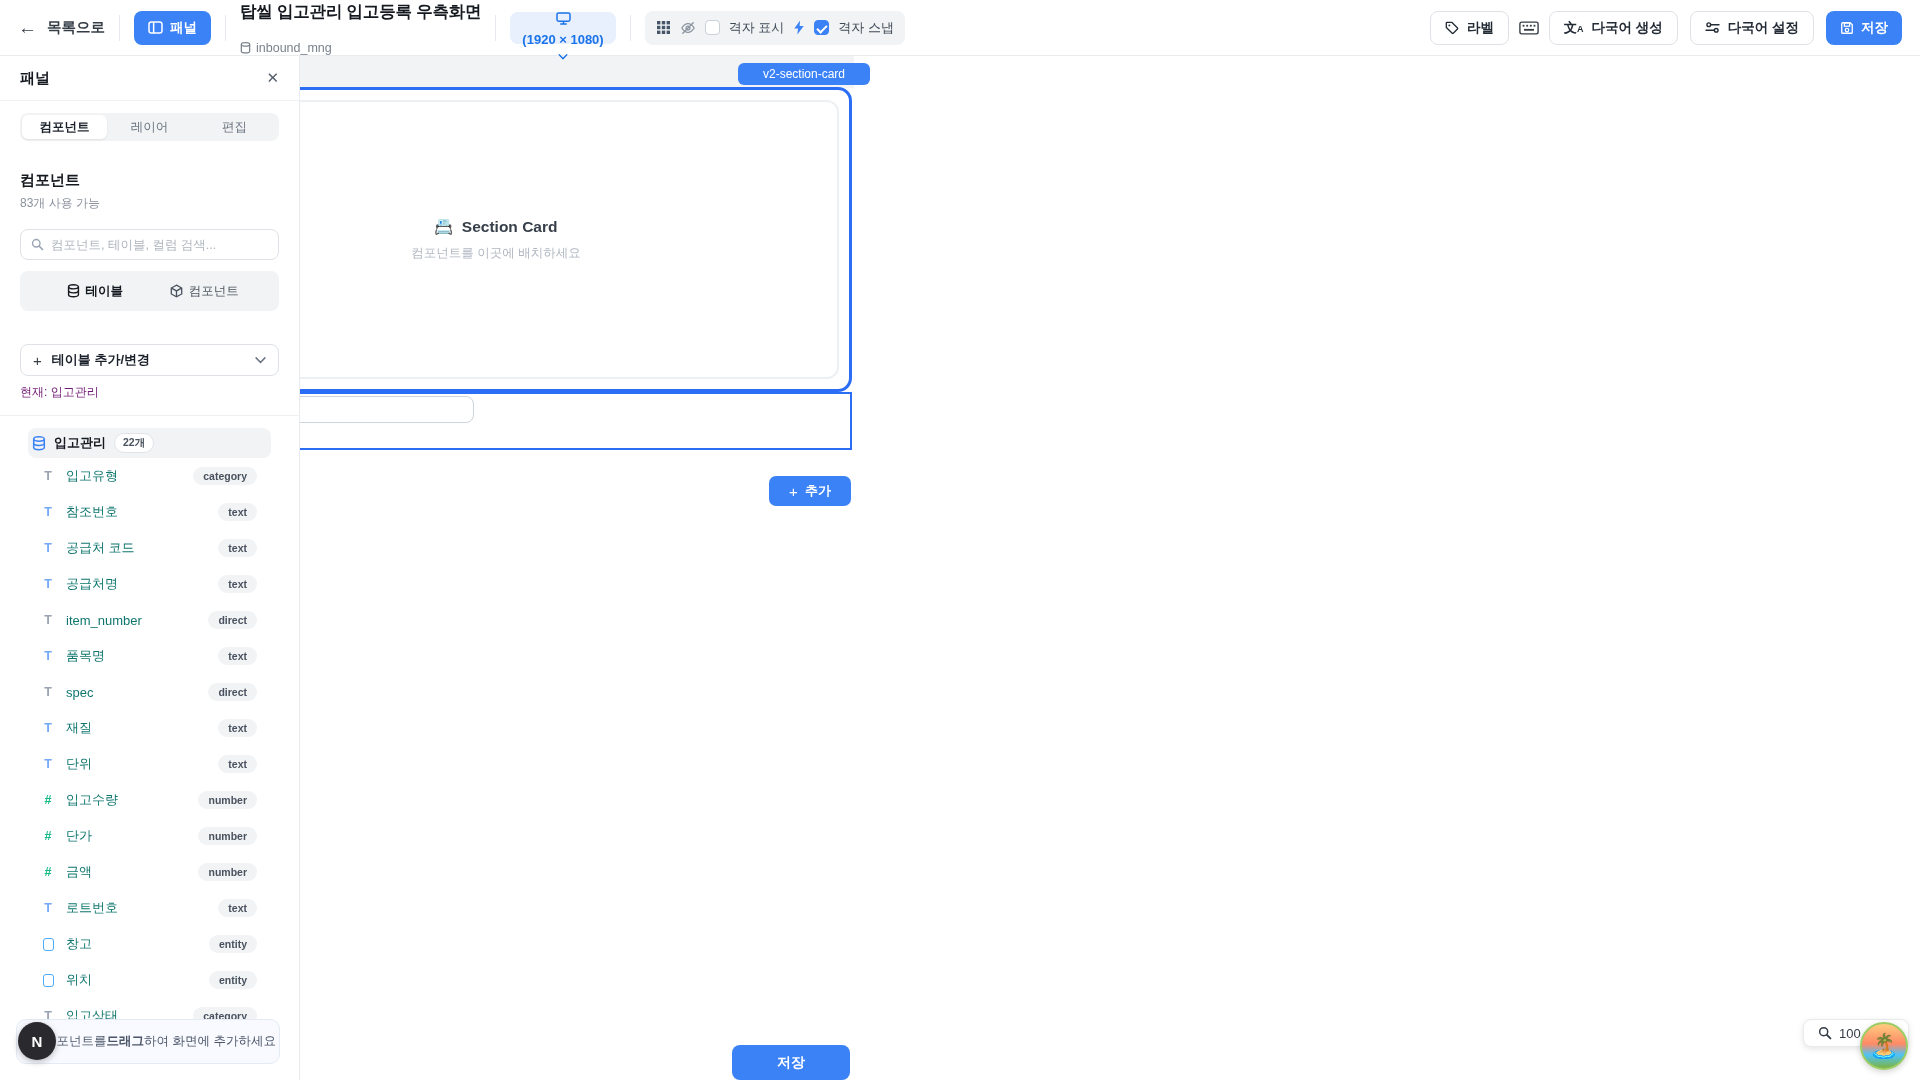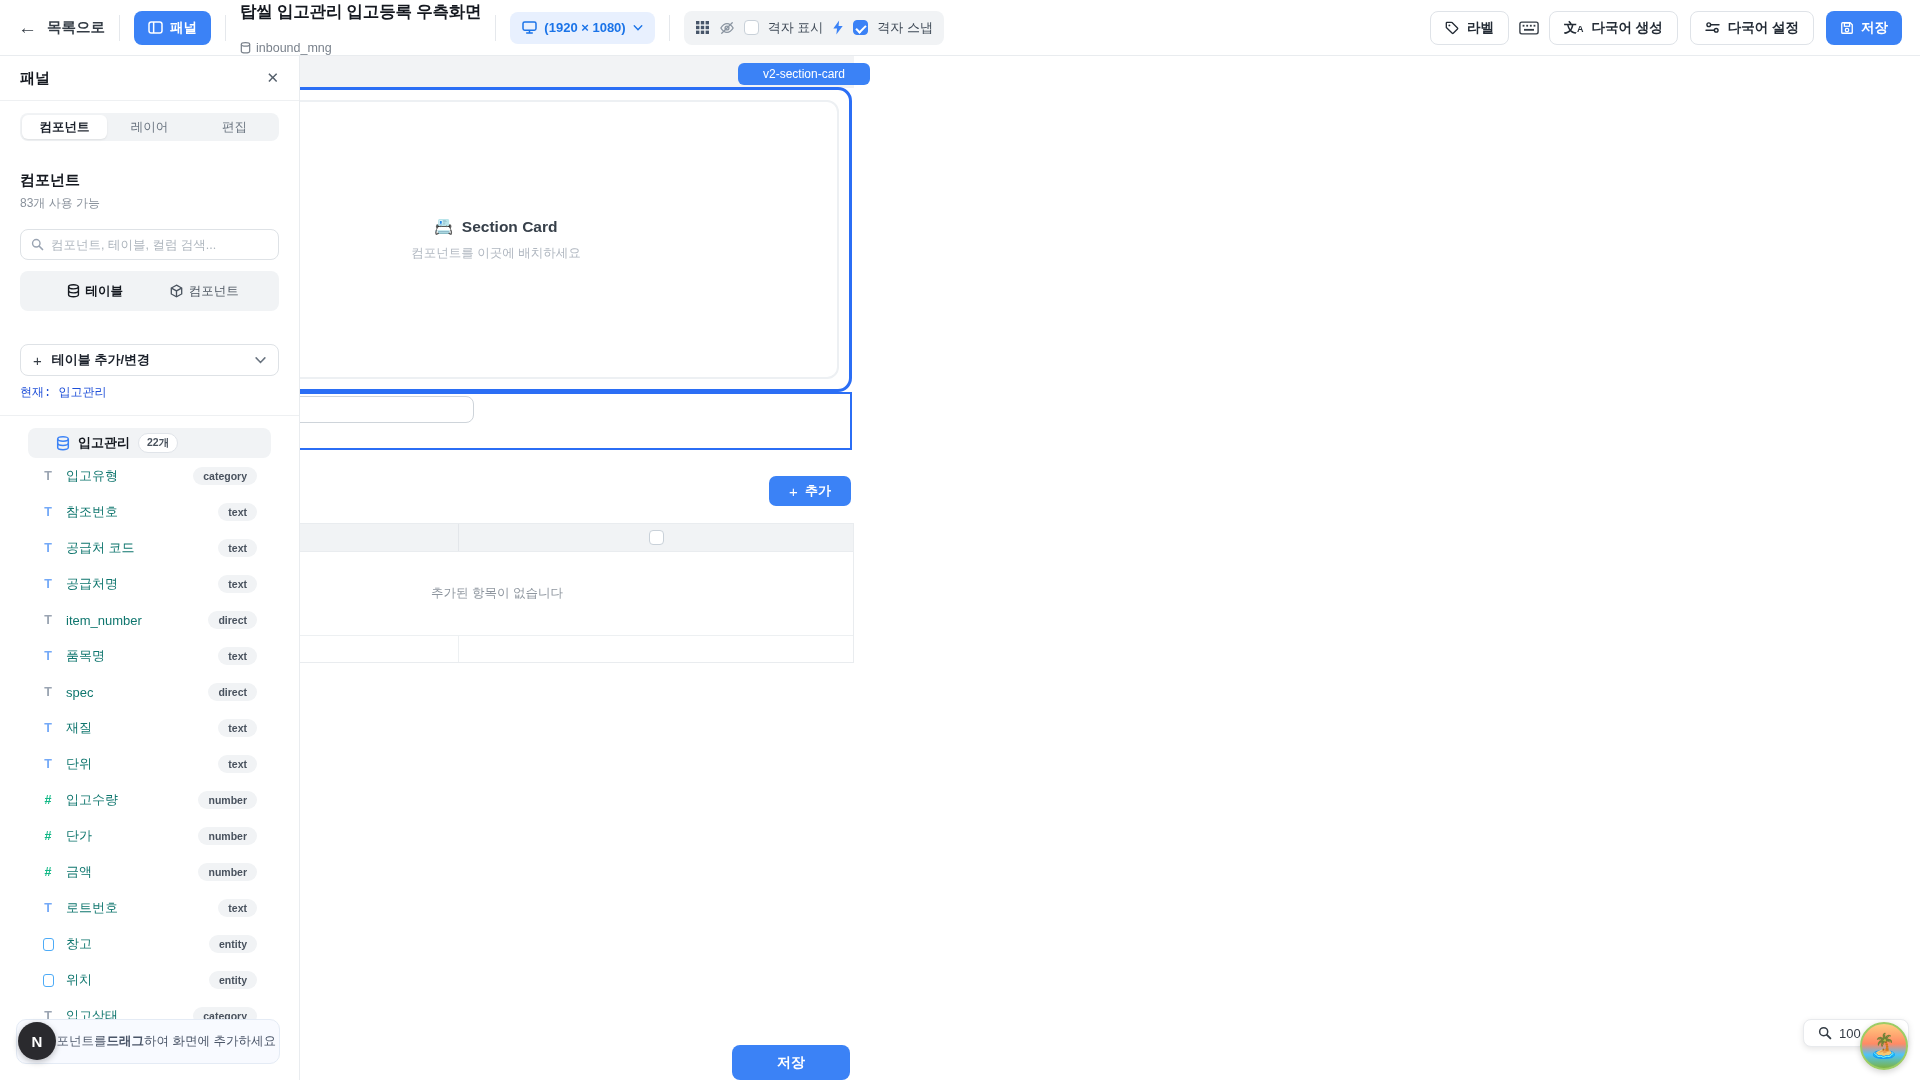--- a/index.html
+++ b/index.html
@@ -12,21 +12,21 @@
   .hsep { width:1px; height:26px; background:#e5e8ec; margin:0 14px; flex:none; }
   .back-wrap { display:flex; align-items:center; gap:10px; cursor:pointer; }
   .back-arrow { font-size:19px; color:#343c45; line-height:1; }
   .back-label { font-size:14.5px; font-weight:600; color:#343c45; }
   .btn-primary { display:flex; align-items:center; gap:7px; background:#3b82f6; color:#fff;
     border:none; border-radius:8px; height:34px; padding:0 14px; font-size:13.5px; font-weight:600; cursor:pointer; }
   .title-block { display:flex; flex-direction:column; justify-content:center; gap:18px; }
   .page-title { font-size:16.5px; font-weight:700; color:#14181f; letter-spacing:-0.2px; }
   .table-ref { display:flex; align-items:center; gap:5px; font-size:12.5px; color:#7a828c; }
   .size-pill { display:flex; align-items:center; gap:7px; background:#e8f0fe; color:#1a73e8;
-    border:none; border-radius:8px; height:32px; padding:0 12px; font-size:13px; font-weight:600; cursor:pointer; }
+    border:none; border-radius:8px; height:32px; padding:0 12px; font-size:13px; font-weight:600; cursor:pointer;flex-direction:column; }
   .grid-group { display:flex; align-items:center; gap:9px; background:#f1f3f5; border-radius:8px;
     height:34px; padding:0 11px; }
   .grid-label { font-size:13px; color:#3f4a57; }
   .cbx { width:15px; height:15px; border:1.5px solid #c9d1d9; border-radius:4px; background:#fff; position:relative; cursor:pointer; flex:none; }
   .cbx.checked { background:#3b82f6; border-color:#3b82f6; }
   .cbx.checked::after { content:""; position:absolute; left:4px; top:1.5px; width:4px; height:8px;
     border:solid #fff; border-width:0 2px 2px 0; transform:rotate(45deg); }
   .spacer { flex:1; }
   .btn-outline { display:flex; align-items:center; gap:8px; background:#fff; border:1px solid #dfe3e8;
     border-radius:8px; height:34px; padding:0 14px; font-size:13.5px; font-weight:600; color:#232b35; cursor:pointer; }
@@ -55,25 +55,25 @@
   .search-box input::placeholder { color:#adb5bd; }
   .mode-toggle { margin-top:11px; height:30px; background:#f1f3f5; border-radius:8px; display:flex; padding:20px; }
   .mode { flex:1; display:flex; align-items:center; justify-content:center; gap:6px; font-size:12.5px;
     color:#4a535e; border-radius:6px; cursor:pointer; }
   .mode.active { background:#fff; font-weight:700; color:#14181f; box-shadow:0 1px 2px rgba(0,0,0,.08); }
   .add-table-btn { margin-top:33px; width:100%; height:32px; border:1px solid #dee2e6; background:#fff;
     border-radius:8px; display:flex; align-items:center; padding:0 12px; gap:10px; font-size:13px;
     font-weight:600; color:#1a202a; cursor:pointer; }
   .add-table-btn .plus { font-size:15px; font-weight:400; color:#343c45; }
   .add-table-btn .chev { margin-left:auto; color:#69737f; }
-  .current-table { margin-top:8px; font-size:12px; color:#1d4ed8;font-family:Liberation Mono, monospace; }
+  .current-table { margin-top:8px; font-size:12px; color:#701a75; }
   .panel-divider { margin-top:14px; height:1px; background:#eef0f2; margin-left:-20px; margin-right:-20px; }
   .field-list { margin:12px 8px 0 8px; }
   .list-head { height:30px; background:#f1f3f5; border-radius:8px; display:flex; align-items:center;
-    padding:0 28px; gap:8px; cursor:pointer; }
+    padding:0 4px; gap:8px; cursor:pointer; }
   .list-head-name { font-size:13px; font-weight:700; color:#14181f; }
   .count-badge { font-size:10.5px; font-weight:600; color:#4a535e; background:#fff; border:1px solid #e0e4e9;
     border-radius:999px; padding:2px 8px; }
   .field-row { height:36px; display:flex; align-items:center; padding:0 6px 0 12px; gap:10px; cursor:grab; }
   .f-ic { width:16px; flex:none; display:flex; align-items:center; justify-content:center; }
   .t-ic { font-size:12.5px; font-weight:700; }
   .t-blue { color:#74a9f7; } .t-gray { color:#9aa4b2; }
   .n-ic { font-size:12.5px; font-weight:700; color:#12b886; }
   .e-ic { width:11px; height:13px; border:1.6px solid #4dabf7; border-radius:3px; }
   .f-name { font-size:13px; color:#0f766e; }
@@ -147,33 +147,20 @@
 
   <div class="sub-row">
     <div class="mini-input"></div>
   </div>
 
   <button class="add-btn">
     <span class="plus">+</span>
     <span>추가</span>
   </button>
 
-  <div class="mini-table">
-    <div class="mt-header">
-      <div class="mt-c1"></div>
-      <div class="mt-c2">
-        <span class="cbx"></span>
-      </div>
-    </div>
-    <div class="mt-empty">추가된 항목이 없습니다</div>
-    <div class="mt-footrow">
-      <div class="mt-c1"></div>
-      <div class="mt-c2"></div>
-    </div>
-  </div>
 
   <button class="canvas-save">저장</button>
 
   <div class="zoom-pill">
     <svg class="ic" width="14" height="14" viewBox="0 0 16 16">
       <circle cx="6.5" cy="6.5" r="4.6" fill="none" stroke="#343c45" stroke-width="1.7"></circle>
       <line x1="10.2" y1="10.2" x2="14.2" y2="14.2" stroke="#343c45" stroke-width="2.1" stroke-linecap="round"></line>
     </svg>
     <span>100</span>
   </div>

